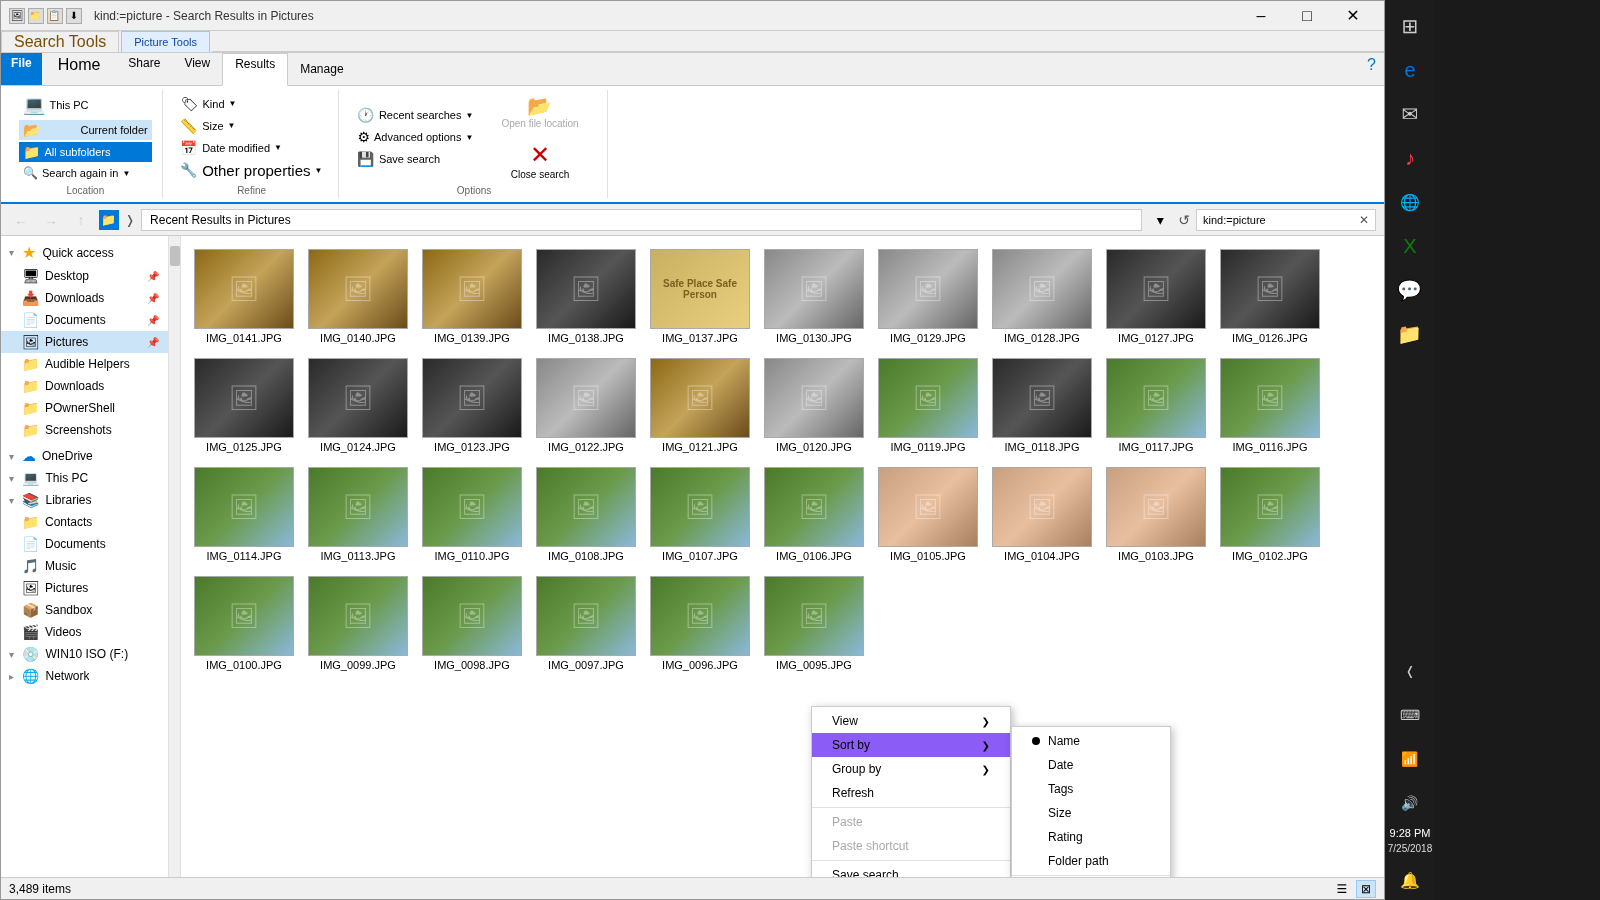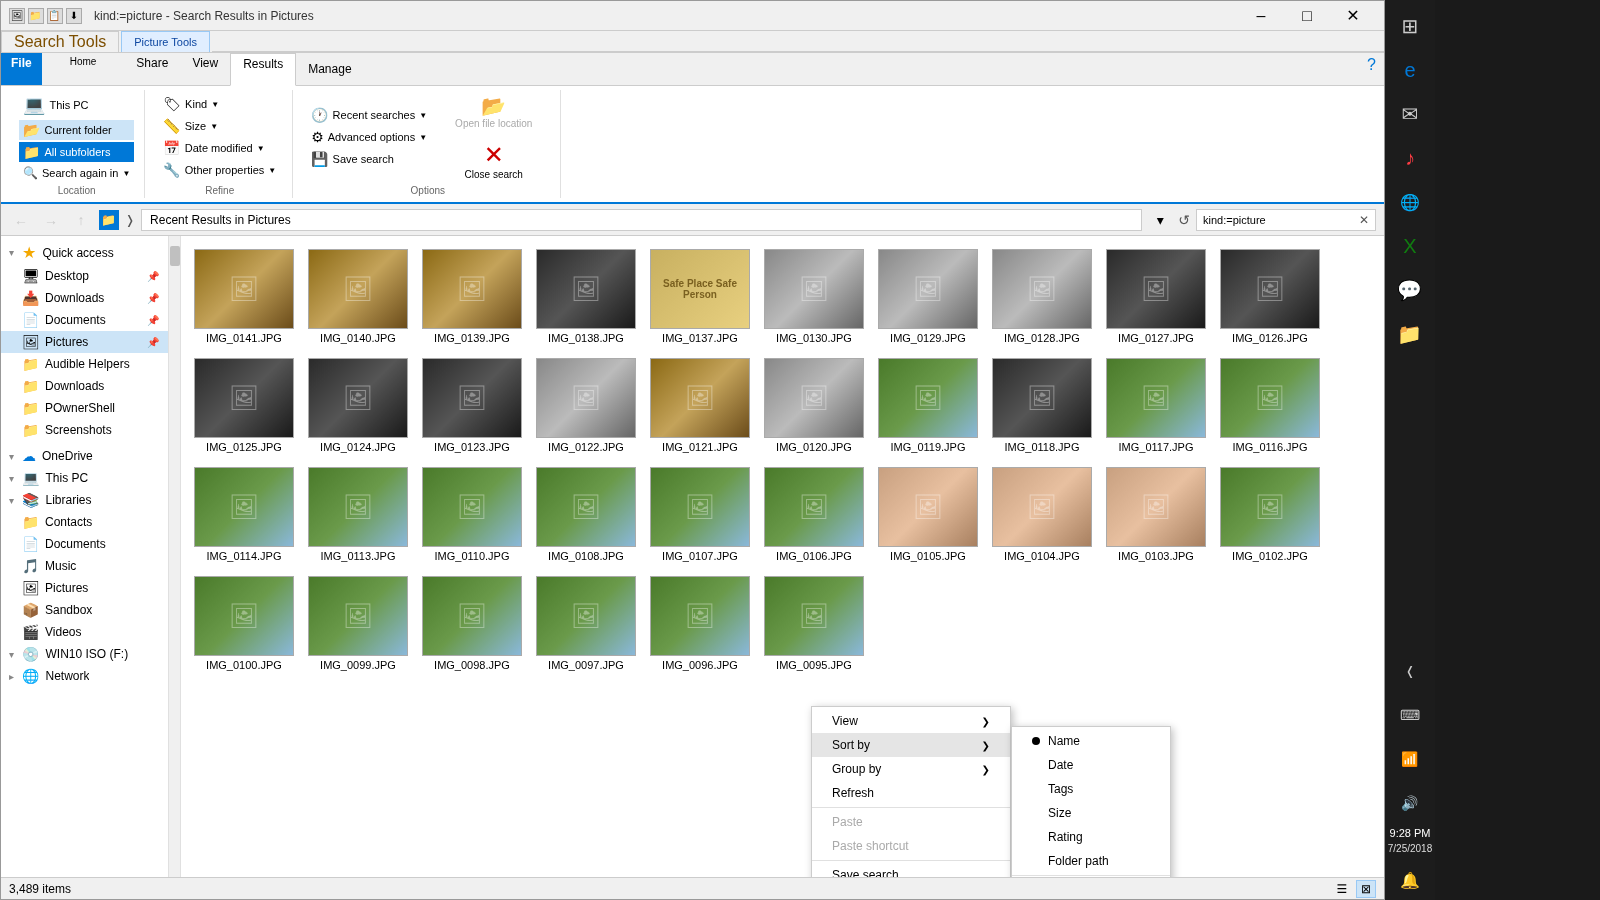--- a/index.html
+++ b/index.html
@@ -115,41 +115,41 @@
   </div>
 
   <div style="display:flex; background:#f0f0f0; height:22px; border-bottom:1px solid #ccc;">
     <div class="tab" style="background:#f0f0f0; color:#7c4e00; font-size:16px;">Search Tools</div>
     <div class="tab" style="background:#e0eeff; color:#0d47a1; font-size:11px; border-color:#99c9f5;">Picture Tools</div>
     <div style="flex:1; border-bottom:1px solid #ccc;"></div>
   </div>
 
   <div style="display:flex; background:#f0f0f0; border-bottom:1px solid #ccc;">
     <div style="padding:3px 10px; font-size:12px; background:#0078d7; color:#fff; cursor:pointer; font-weight:bold;">File</div>
-    <div style="padding:3px 28px; font-size:10px; cursor:pointer;">Home</div>
+    <div style="padding:3px 16px; font-size:16px; cursor:pointer;">Home</div>
     <div style="padding:3px 12px; font-size:12px; cursor:pointer;">Share</div>
     <div style="padding:3px 12px; font-size:12px; cursor:pointer;">View</div>
     <div style="padding:3px 12px; font-size:12px; cursor:pointer; background:#fff; border:1px solid #ccc; border-bottom:1px solid #fff; margin-bottom:-1px;">Results</div>
     <div style="padding:9px 12px; font-size:12px; cursor:pointer;">Manage</div>
     <div style="flex:1;"></div>
     <div style="padding:3px 8px; font-size:16px; color:#0078d7; cursor:pointer;">?</div>
   </div>
 
   <div class="ribbon-content" style="background:#fff; border-bottom:2px solid #0078d7;">
 
     <div class="ribbon-group">
       <div class="ribbon-group-content">
         <div style="display:flex; flex-direction:column; gap:2px;">
           <div style="display:flex; align-items:center; gap:4px; padding:2px 4px; cursor:pointer;">
             <span style="font-size:18px;">💻</span>
             <span style="font-size:11px;">This PC</span>
           </div>
           <div style="display:flex; align-items:center; gap:4px; padding:2px 4px; background:#cce4f7; cursor:pointer;">
             <span style="font-size:14px;">📂</span>
-            <span style="font-size:11px;">Current folder</span>
+            <span style="font-size:11px;margin-left:36px;">Current folder</span>
           </div>
           <div style="display:flex; align-items:center; gap:4px; padding:2px 4px; background:#0078d7; color:#fff; cursor:pointer;">
             <span style="font-size:14px;">📁</span>
             <span style="font-size:11px;">All subfolders</span>
           </div>
           <div style="display:flex; align-items:center; gap:4px; padding:2px 4px; cursor:pointer;">
             <span style="font-size:12px;">🔍</span>
             <span style="font-size:11px;">Search again in</span>
             <span style="font-size:8px;">▼</span>
           </div>
@@ -174,21 +174,21 @@
             </div>
           </div>
           <div style="display:flex; flex-direction:column; gap:2px;">
             <div style="display:flex; align-items:center; gap:4px; padding:2px 6px; cursor:pointer;">
               <span style="font-size:14px;">📅</span>
               <span style="font-size:11px;">Date modified</span>
               <span style="font-size:8px;">▼</span>
             </div>
             <div style="display:flex; align-items:center; gap:4px; padding:2px 6px; cursor:pointer;">
               <span style="font-size:14px;">🔧</span>
-              <span style="font-size:11px;">Other properties</span>
+              <span style="font-size:15px;">Other properties</span>
               <span style="font-size:8px;">▼</span>
             </div>
           </div>
         </div>
       </div>
       <div class="ribbon-group-label">Refine</div>
     </div>
 
     <div class="ribbon-group">
       <div class="ribbon-group-content">
@@ -561,21 +561,21 @@
             <div class="file-thumbnail th-outdoor">
               <div style="width: 100%; height: 100%; opacity: 0.7; display: flex; align-items: center; justify-content: center; font-size: 24px; color: rgba(255, 255, 255, 0.5);">🖼</div>
             </div>
             <div class="file-name">IMG_0095.JPG</div>
           </div>
           <div class="context-menu">
           <div class="ctx-item">
             <span>View</span>
             <span class="ctx-arrow">❯</span>
           </div>
-          <div class="ctx-item" style="background:#e5e5e5;gap:44px;">
+          <div class="ctx-item" style="background:#8b5cf6;gap:44px;">
             <span>Sort by</span>
             <span class="ctx-arrow">❯</span>
           </div>
           <div class="ctx-item">
             <span>Group by</span>
             <span class="ctx-arrow">❯</span>
           </div>
           <div class="ctx-item">
             <span>Refresh</span>
           </div>

